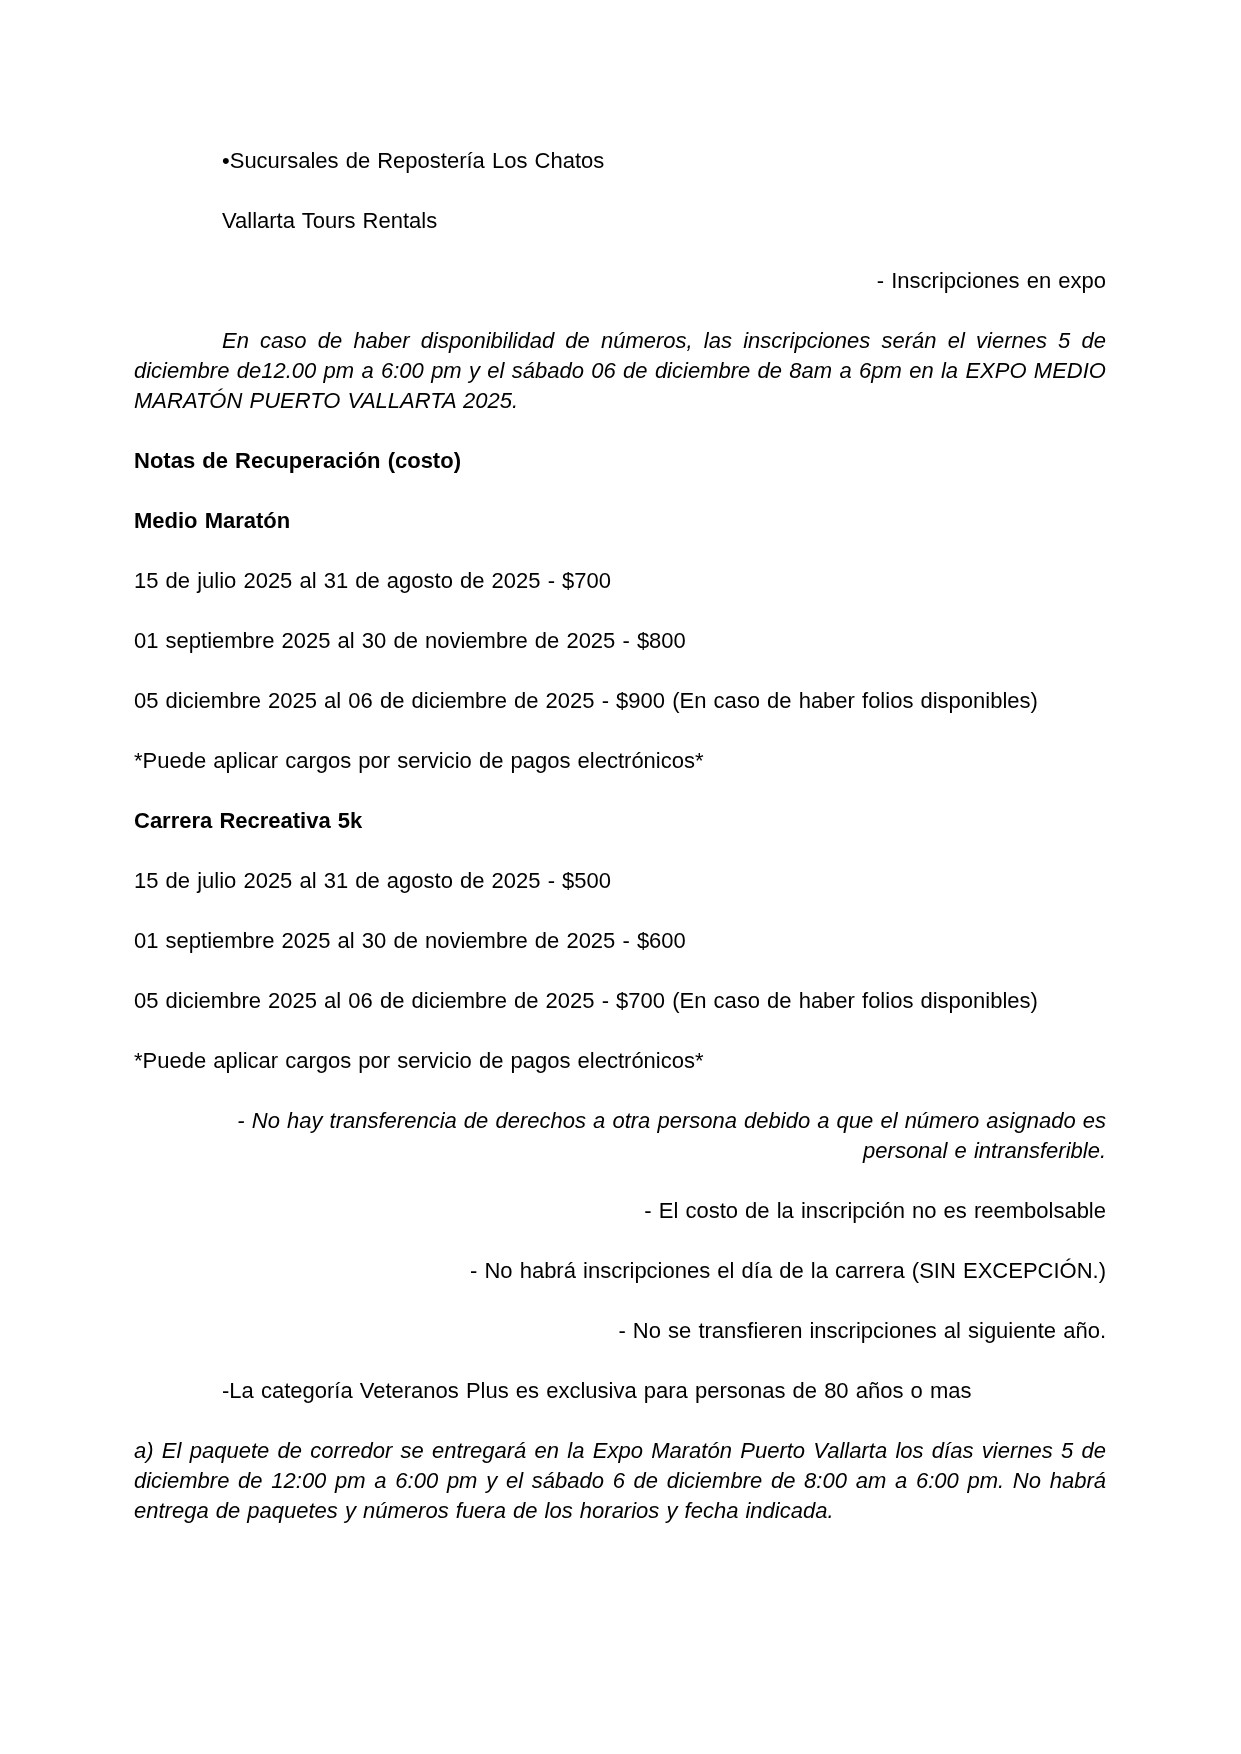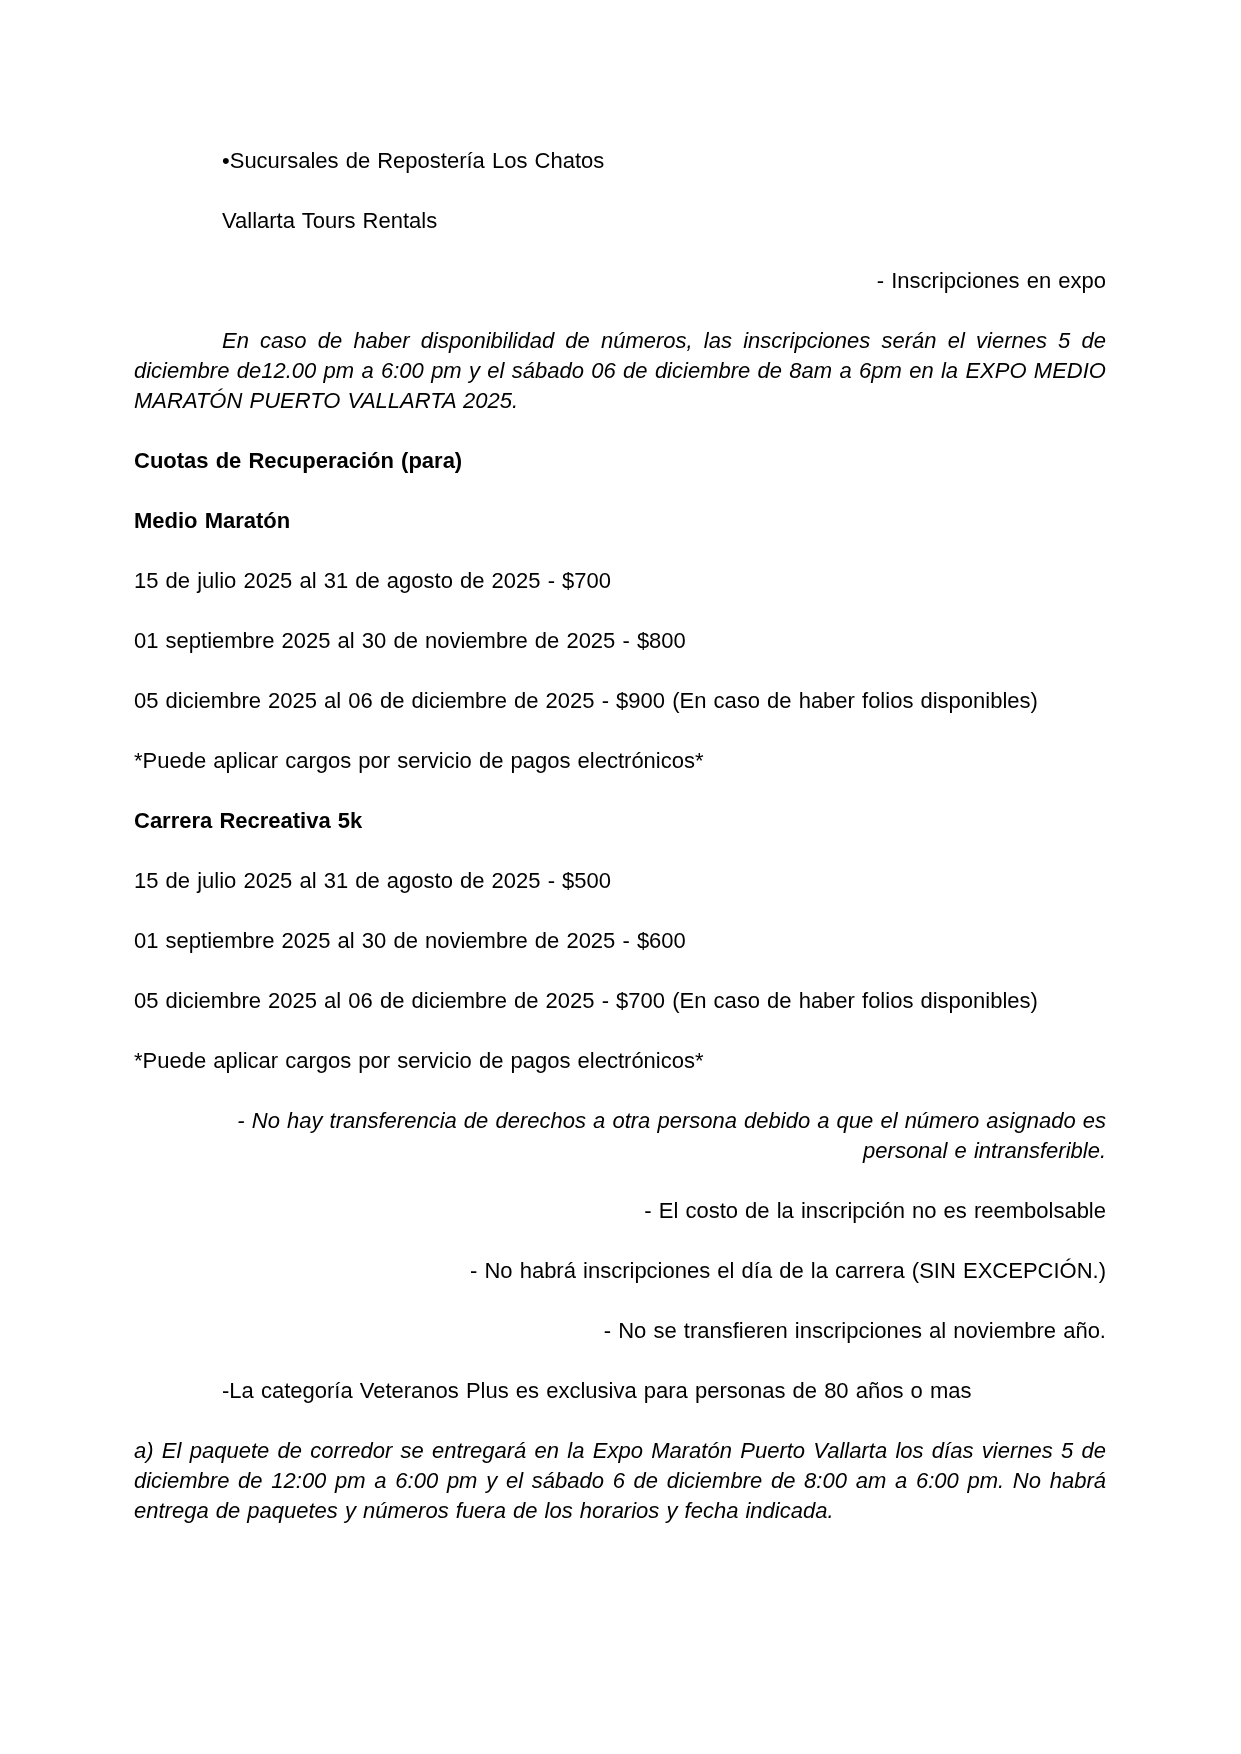--- a/index.html
+++ b/index.html
@@ -37,30 +37,30 @@
   .m60 { margin-bottom: 60px; }
 </style>
 </head>
 <body>
 
 <div class="page">
   <p class="ind">•Sucursales de Repostería Los Chatos</p>
   <p class="ind">Vallarta Tours Rentals</p>
   <p class="m0">- Inscripciones en expo</p>
   <p class="fli just m60">En caso de haber disponibilidad de números, las inscripciones serán el viernes 5 de diciembre de12.00 pm a 6:00 pm y el sábado 06 de diciembre de 8am a 6pm en la EXPO MEDIO MARATÓN PUERTO VALLARTA 2025.</p>
-  <p class="b">Cuotas de Recuperación (para)</p>
+  <p class="b">Notas de Recuperación (costo)</p>
   <p class="b">Medio Maratón</p>
   <p>15 de julio 2025 al 31 de agosto de 2025 - $700</p>
   <p>01 septiembre 2025 al 30 de noviembre de 2025 - $800</p>
   <p>05 diciembre 2025 al 06 de diciembre de 2025 - $900 (En caso de haber folios disponibles)</p>
   <p>*Puede aplicar cargos por servicio de pagos electrónicos*</p>
   <p class="b">Carrera Recreativa 5k</p>
   <p>15 de julio 2025 al 31 de agosto de 2025 - $500</p>
   <p>01 septiembre 2025 al 30 de noviembre de 2025 - $600</p>
   <p>05 diciembre 2025 al 06 de diciembre de 2025 - $700 (En caso de haber folios disponibles)</p>
   <p>*Puede aplicar cargos por servicio de pagos electrónicos*</p>
   <p class="fli just m0">- No hay transferencia de derechos a otra persona debido a que el número asignado es personal e intransferible.</p>
   <p class="fli m0">- El costo de la inscripción no es reembolsable</p>
   <p class="fli m0">- No habrá inscripciones el día de la carrera (SIN EXCEPCIÓN.)</p>
-  <p class="fli m0">- No se transfieren inscripciones al noviembre año.</p>
+  <p class="fli m0">- No se transfieren inscripciones al siguiente año.</p>
   <p class="fli">-La categoría Veteranos Plus es exclusiva para personas de 80 años o mas</p>
   <p class="just">a) El paquete de corredor se entregará en la Expo Maratón Puerto Vallarta los días viernes 5 de diciembre de 12:00 pm a 6:00 pm y el sábado 6 de diciembre de 8:00 am a 6:00 pm. No habrá entrega de paquetes y números fuera de los horarios y fecha indicada.</p>
 </div>
 
 </body></html>

